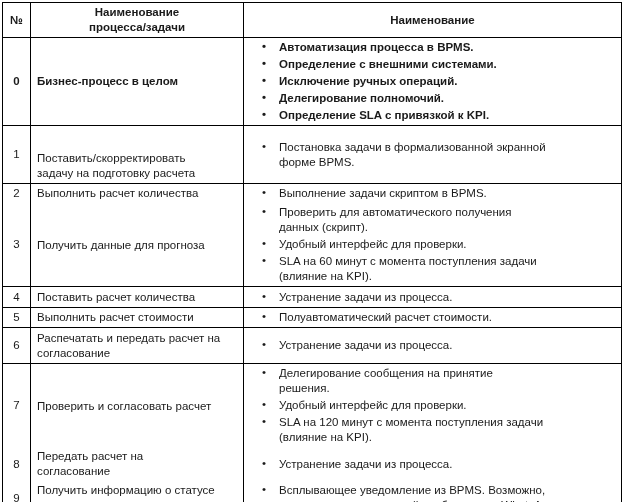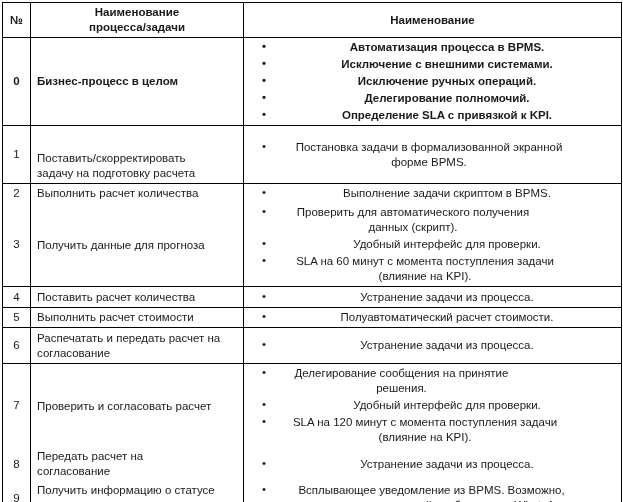--- a/index.html
+++ b/index.html
@@ -26,21 +26,21 @@
     border-bottom:1px solid #000;
     vertical-align:middle;
     padding:0;
   }
   th { font-weight:700; text-align:center; padding:2px 2px; }
   .hdr-task-span { display:inline-block; max-width:135px; }
   .hdr-acts-span { display:inline-block; }
   td.num  { text-align:center; }
   td.task { padding:2px 5px 2px 6px; text-align:left; }
   td.task .tspan { display:inline-block; vertical-align:middle; }
-  td.acts { padding:2px 6px 2px 0;text-align:center; }
+  td.acts { padding:2px 6px 2px 0; }
   ul.blist { list-style:none; margin:0; padding:0; }
   ul.blist li { position:relative; padding-left:35px; }
   ul.blist li + li { margin-top:2px; }
   ul.blist li::before { content:"\2022"; position:absolute; left:18px; top:-1px; }
   tr.bold { font-weight:700; }
   tr.no-bb td { border-bottom:none; }
   
   tr.rh   { height:34px; }
   tr.r0   { height:84px; }
   tr.r1   { height:33px; }
@@ -80,21 +80,21 @@
     <th><span class="hdr-task-span">Наименование процесса/задачи</span></th>
     <th><span class="hdr-acts-span">Наименование</span></th>
   </tr>
 
   <tr class="r0 bold">
     <td class="num">0</td>
     <td class="task"><span class="tspan">Бизнес-процесс в целом</span></td>
     <td class="acts">
           <ul class="blist">
       <li>Автоматизация процесса в BPMS.</li>
-      <li>Исключение с внешними системами.</li>
+      <li>Определение с внешними системами.</li>
       <li>Исключение ручных операций.</li>
       <li>Делегирование полномочий.</li>
       <li>Определение SLA с привязкой к KPI.</li>
     </ul>
         </td>
   </tr>
 
   <tr class="r1">
     <td class="num">1</td>
     <td class="task"><span class="tspan tw165">Поставить/скорректировать задачу на подготовку расчета</span></td>

